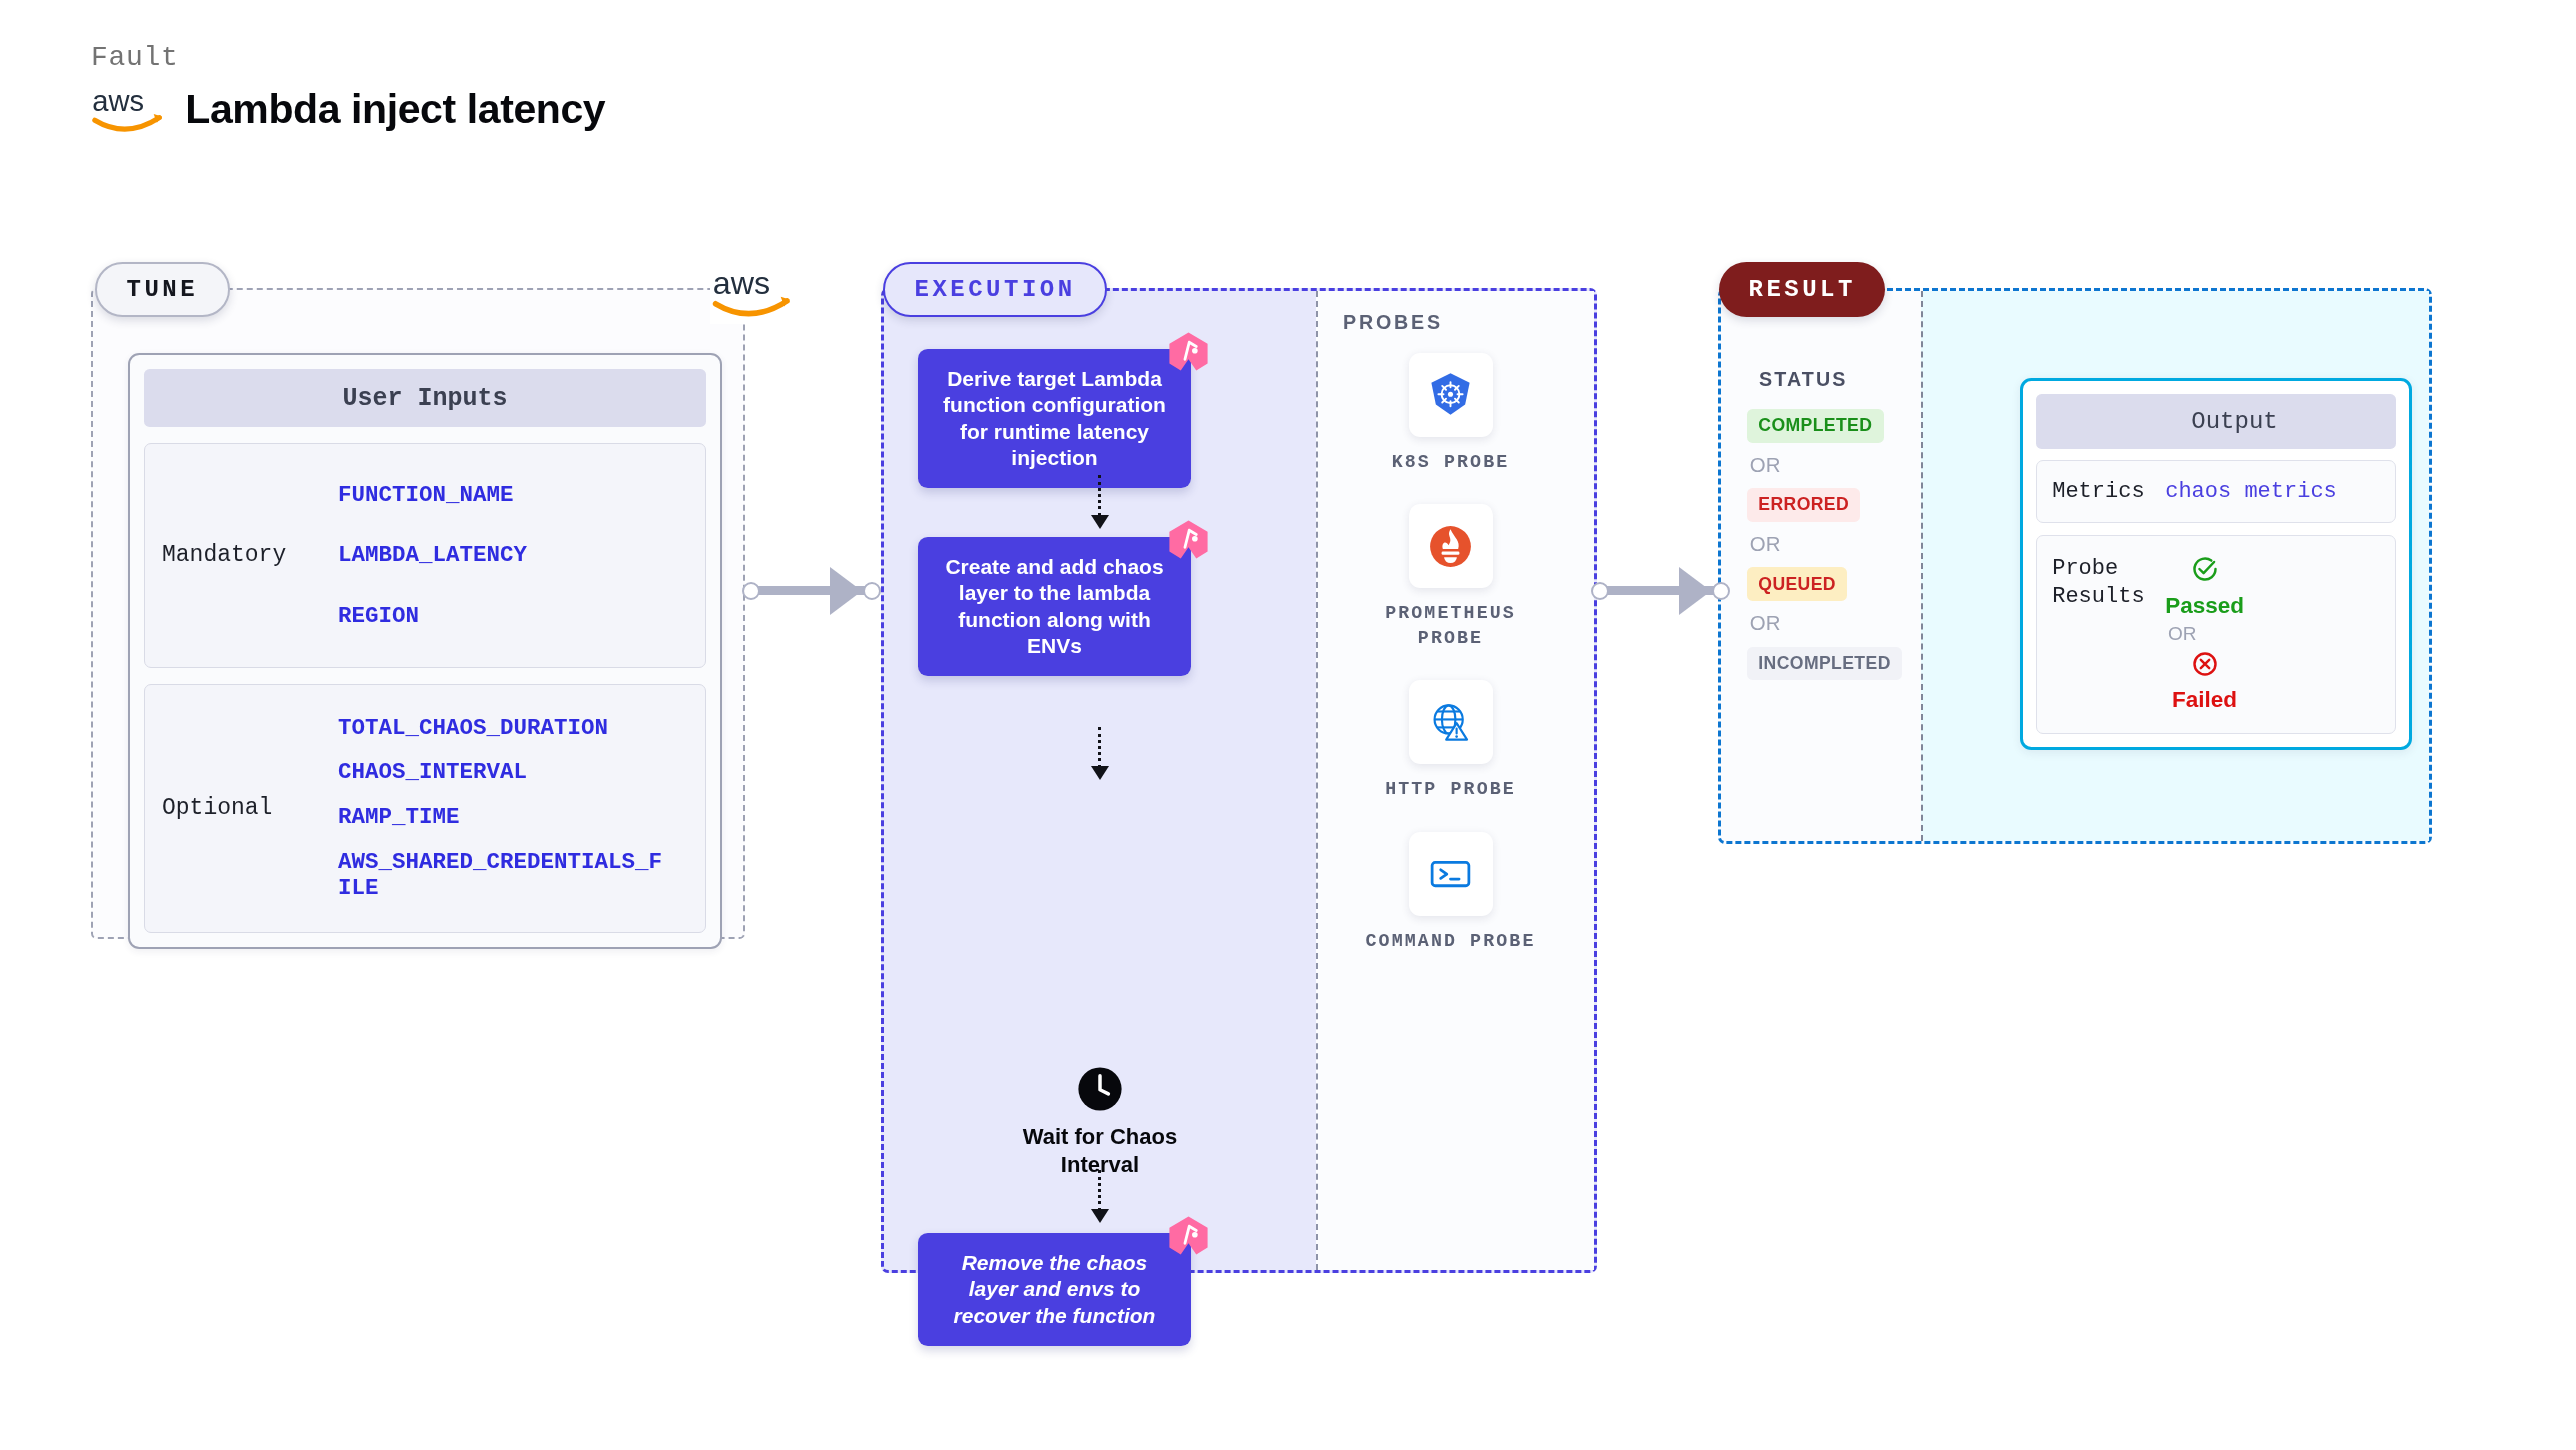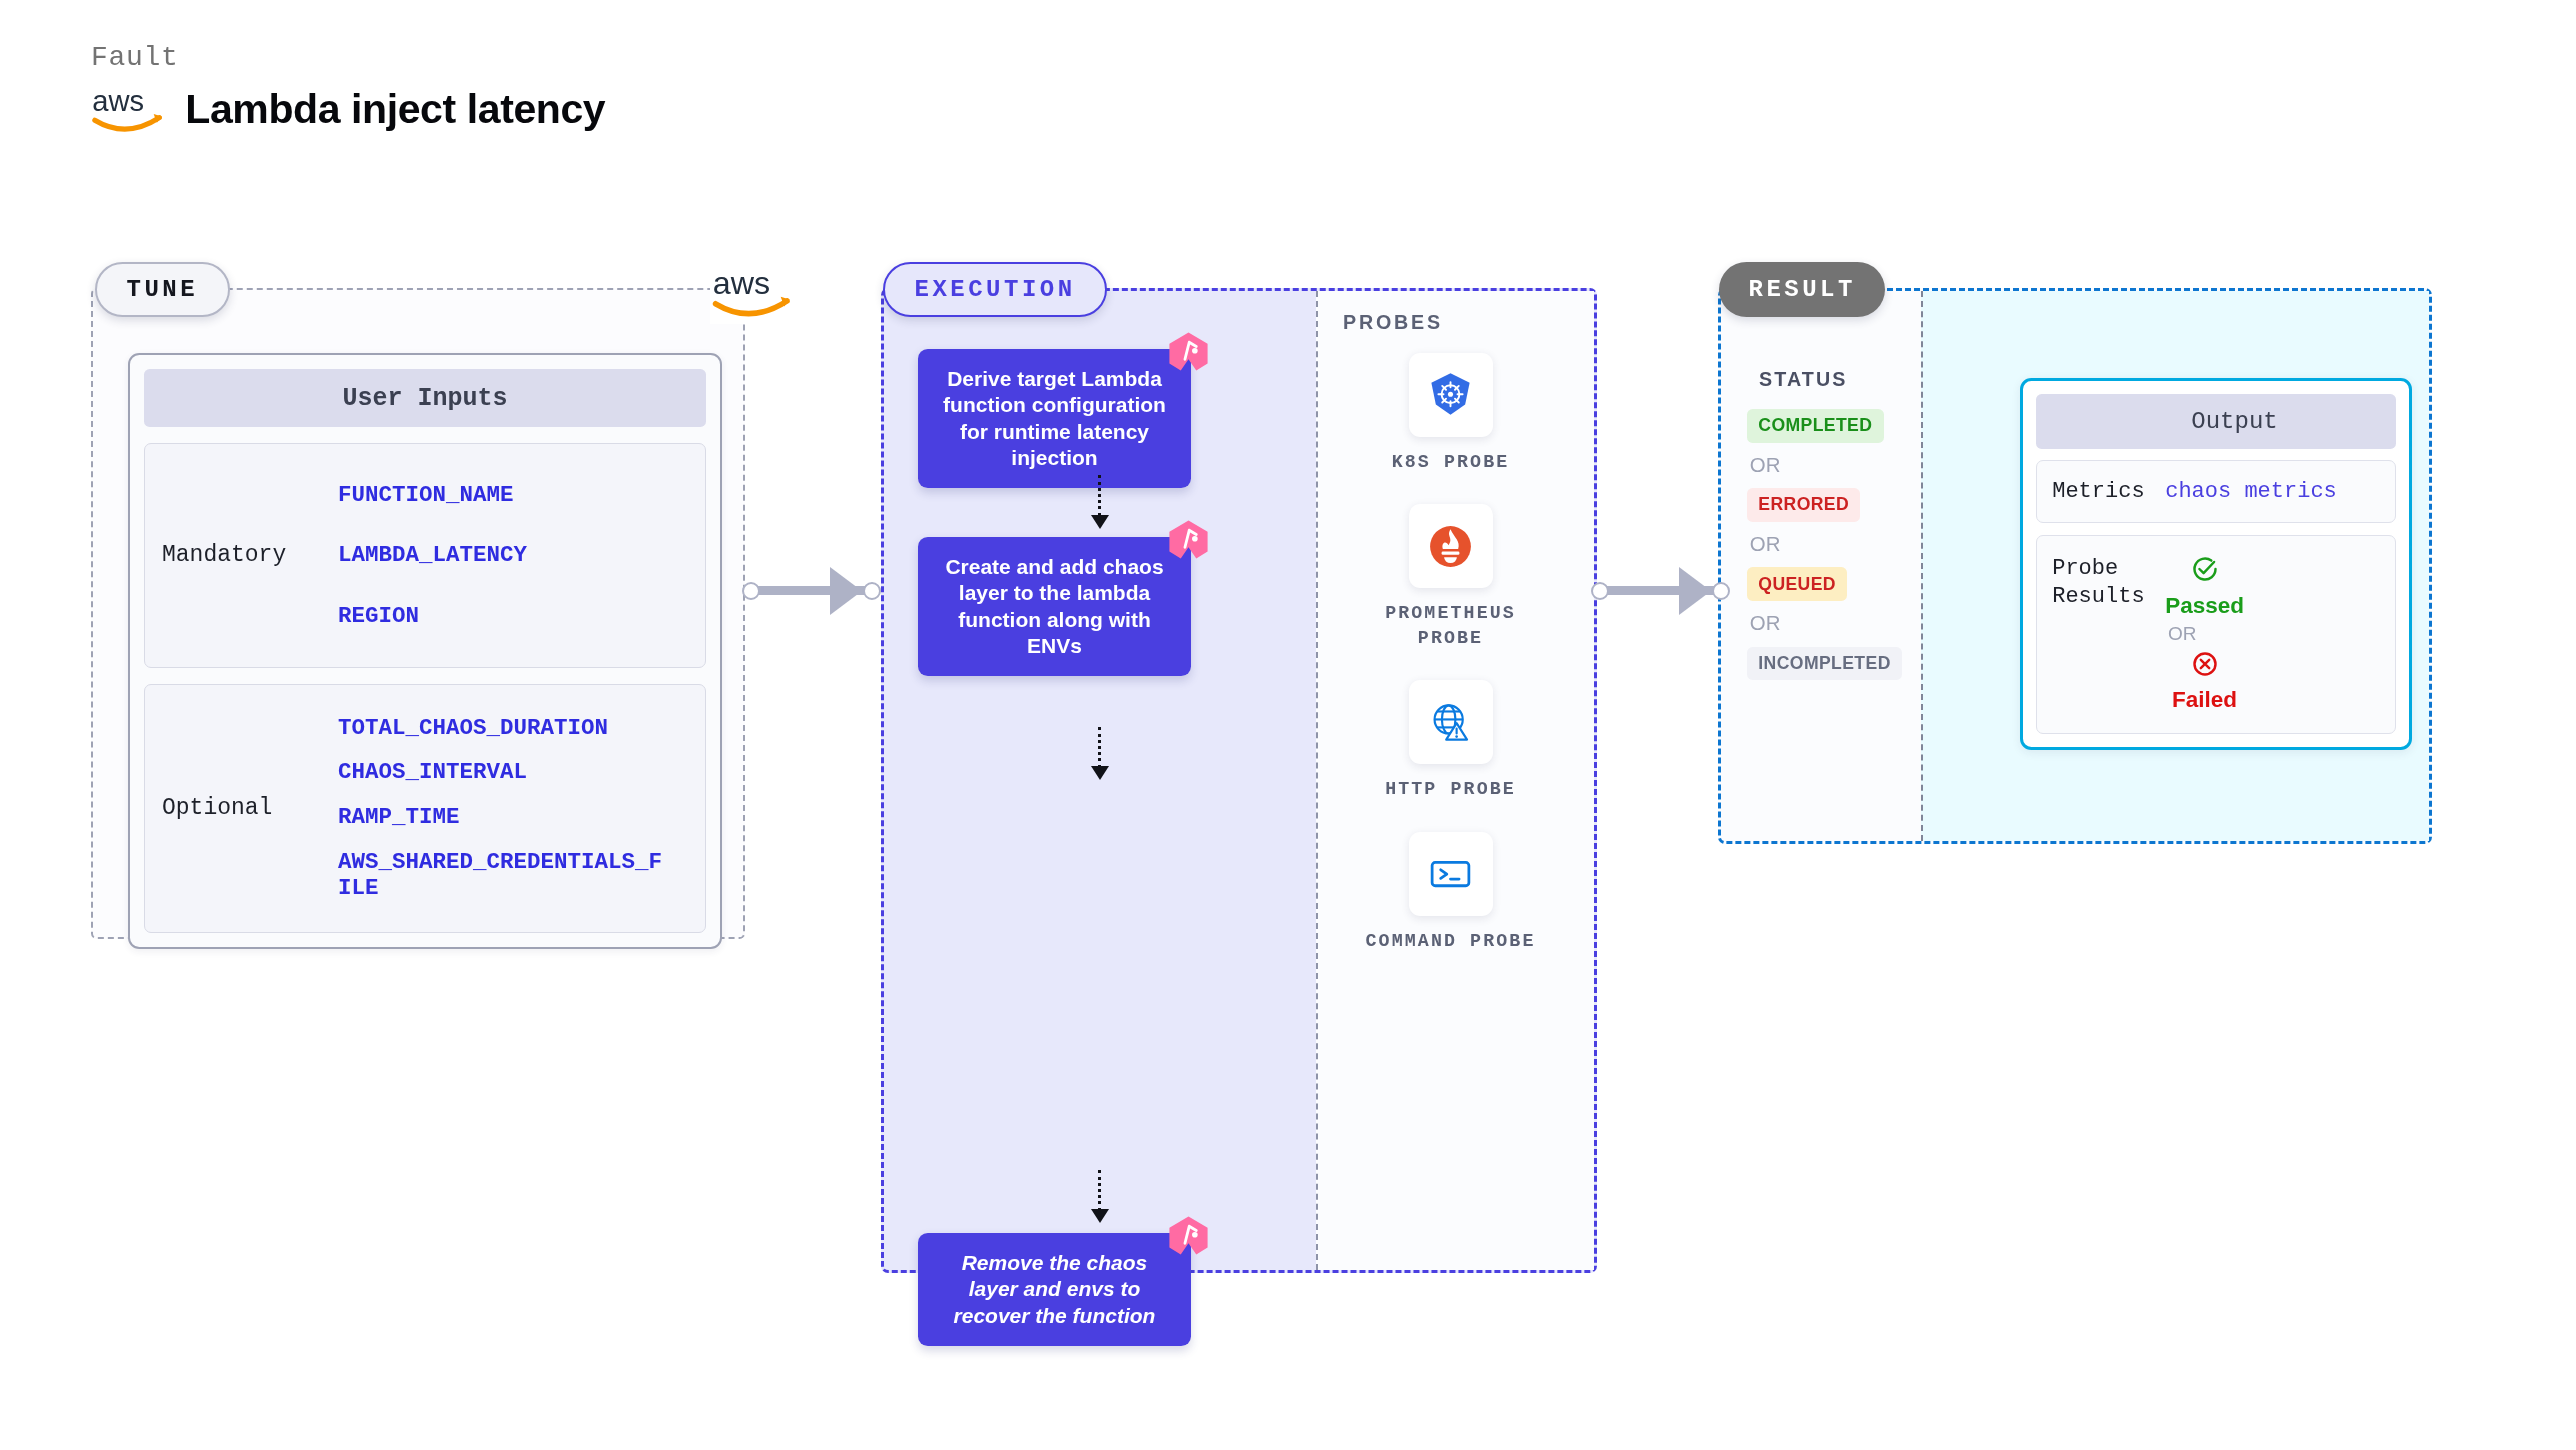--- a/index.html
+++ b/index.html
@@ -25,21 +25,21 @@
   .pill {
     position: absolute; z-index: 6;
     height: 55px; display: flex; align-items: center; justify-content: center;
     border-radius: 28px; padding: 0 29.5px;
     font-family: "Liberation Mono", monospace;
     font-size: 24px; font-weight: bold; letter-spacing: 3.5px;
     box-shadow: 0 3.5px 9.1px rgba(40,44,80,.16);
   }
   #tune-pill { left: 95px; top: 262px; background: #f4f5f9; border: 2.1px solid #b3b6c6; color: #15171f; }
   #exec-pill { left: 883px; top: 262px; background: #e6e7fb; border: 2.8px solid #4a3fe0; color: #4a3fe0; }
-  #result-pill { left: 1719px; top: 262px; background: #737373; border: none; color: #ffffff; }
+  #result-pill { left: 1719px; top: 262px; background: #7f1d1d; border: none; color: #ffffff; }
 
   .dashed-box { position: absolute; }
 
   #tune-box {
     left: 91px; top: 288px; width: 654px; height: 651px;
     border: 2.8px dashed #9ea2b4; border-radius: 5.6px; background: #fcfcfe;
   }
   #exec-box {
     left: 881px; top: 288px; width: 716px; height: 985px;
     border: 3.5px dashed #4a3fe0; border-radius: 7px; background: #e7e8fb;
@@ -280,20 +280,27 @@
       <span>Create and add chaos layer to the lambda function along with ENVs</span>
       <svg class="litmus-badge" viewBox="0 0 58 58">
         <path d="M29 2 L56 18 L56 46 L40 56 L29 40 L18 56 L2 46 L2 18 Z" fill="#ff6ba3"></path>
         <path d="M24 40 L30 16 M30 16 L40 22" stroke="#ffffff" stroke-width="4" fill="none" stroke-linecap="round"></path>
         <circle cx="38" cy="28" r="4" fill="#ffffff"></circle>
       </svg>
     </div>
     <div class="arrow-line" style="left:214px; top:436px; height:41px;"></div>
     <div class="arrow-head" style="left:207px; top:475px;"></div>
 
+    <div id="clock-wrap">
+      <svg id="clock-icon" viewBox="0 0 66 66">
+        <circle cx="33" cy="33" r="31" fill="#07080c"></circle>
+        <path d="M33 14 L33 34 L45 40" stroke="#ffffff" stroke-width="5" fill="none" stroke-linecap="round" stroke-linejoin="round"></path>
+      </svg>
+      <div id="wait-label">Wait for Chaos Interval</div>
+    </div>
 
     <div class="arrow-line" style="left:214px; top:879px; height:41px;"></div>
     <div class="arrow-head" style="left:207px; top:918px;"></div>
 
     <div class="step-card" style="left:34px; top:942px; width:273px;font-style:italic;">
       <span>Remove the chaos layer and envs to recover the function</span>
       <svg class="litmus-badge" viewBox="0 0 58 58">
         <path d="M29 2 L56 18 L56 46 L40 56 L29 40 L18 56 L2 46 L2 18 Z" fill="#ff6ba3"></path>
         <path d="M24 40 L30 16 M30 16 L40 22" stroke="#ffffff" stroke-width="4" fill="none" stroke-linecap="round"></path>
         <circle cx="38" cy="28" r="4" fill="#ffffff"></circle>

